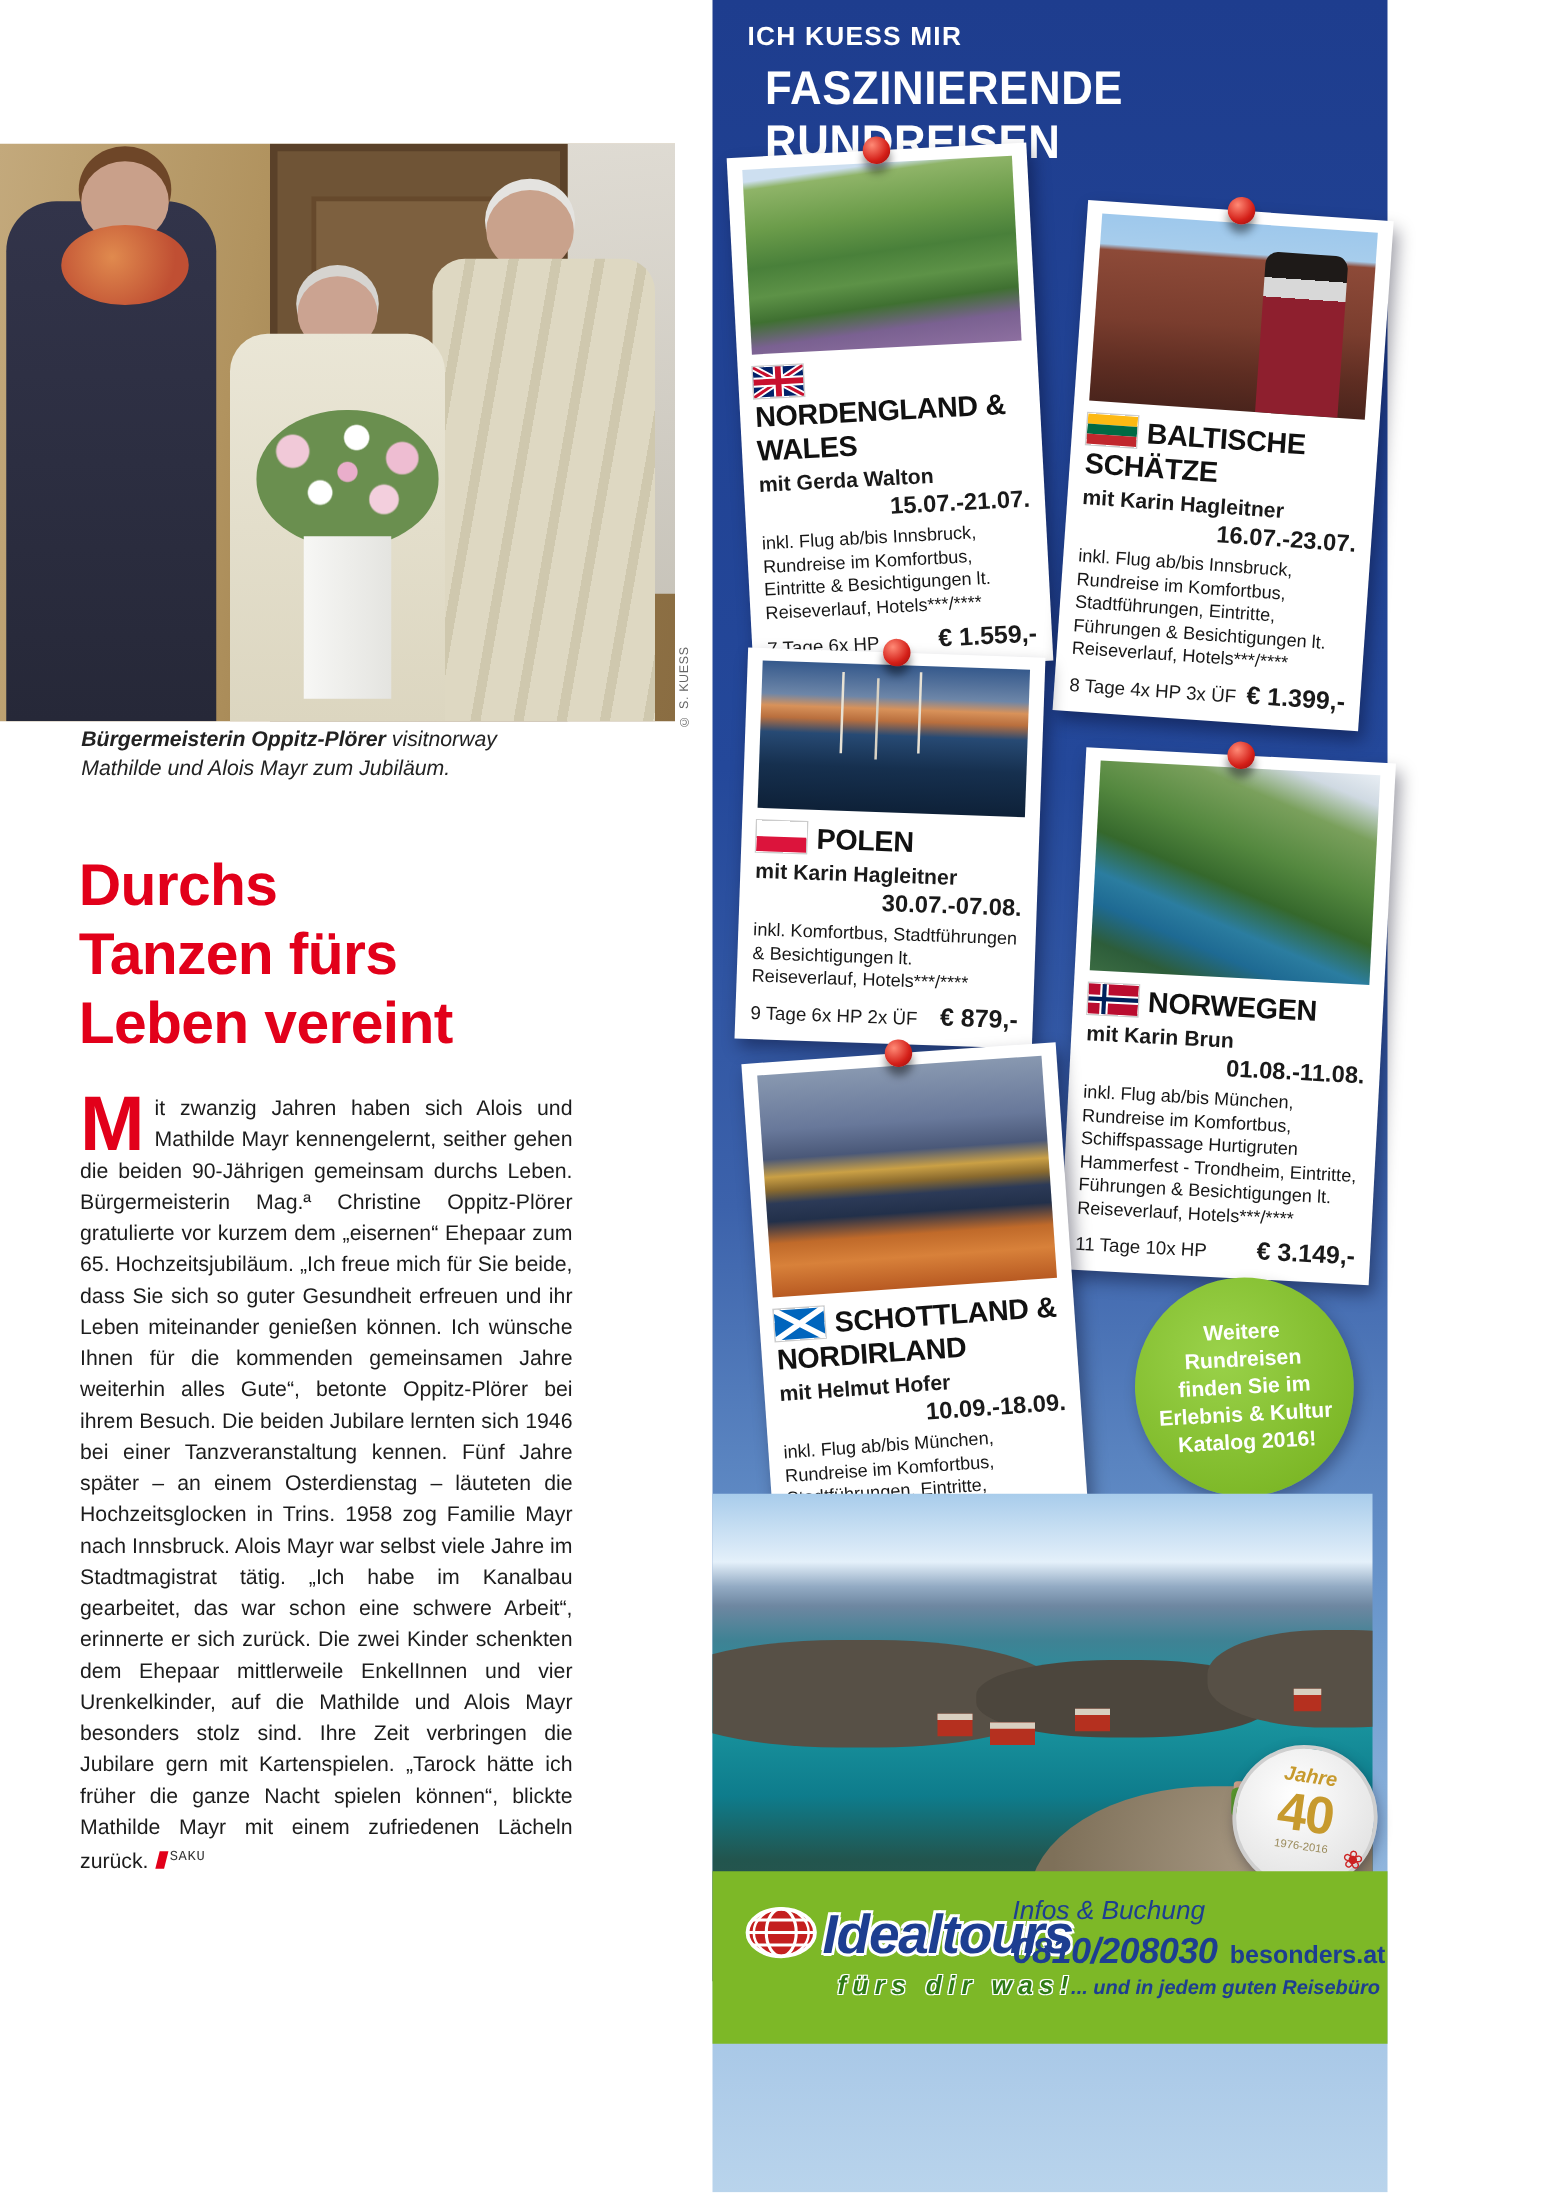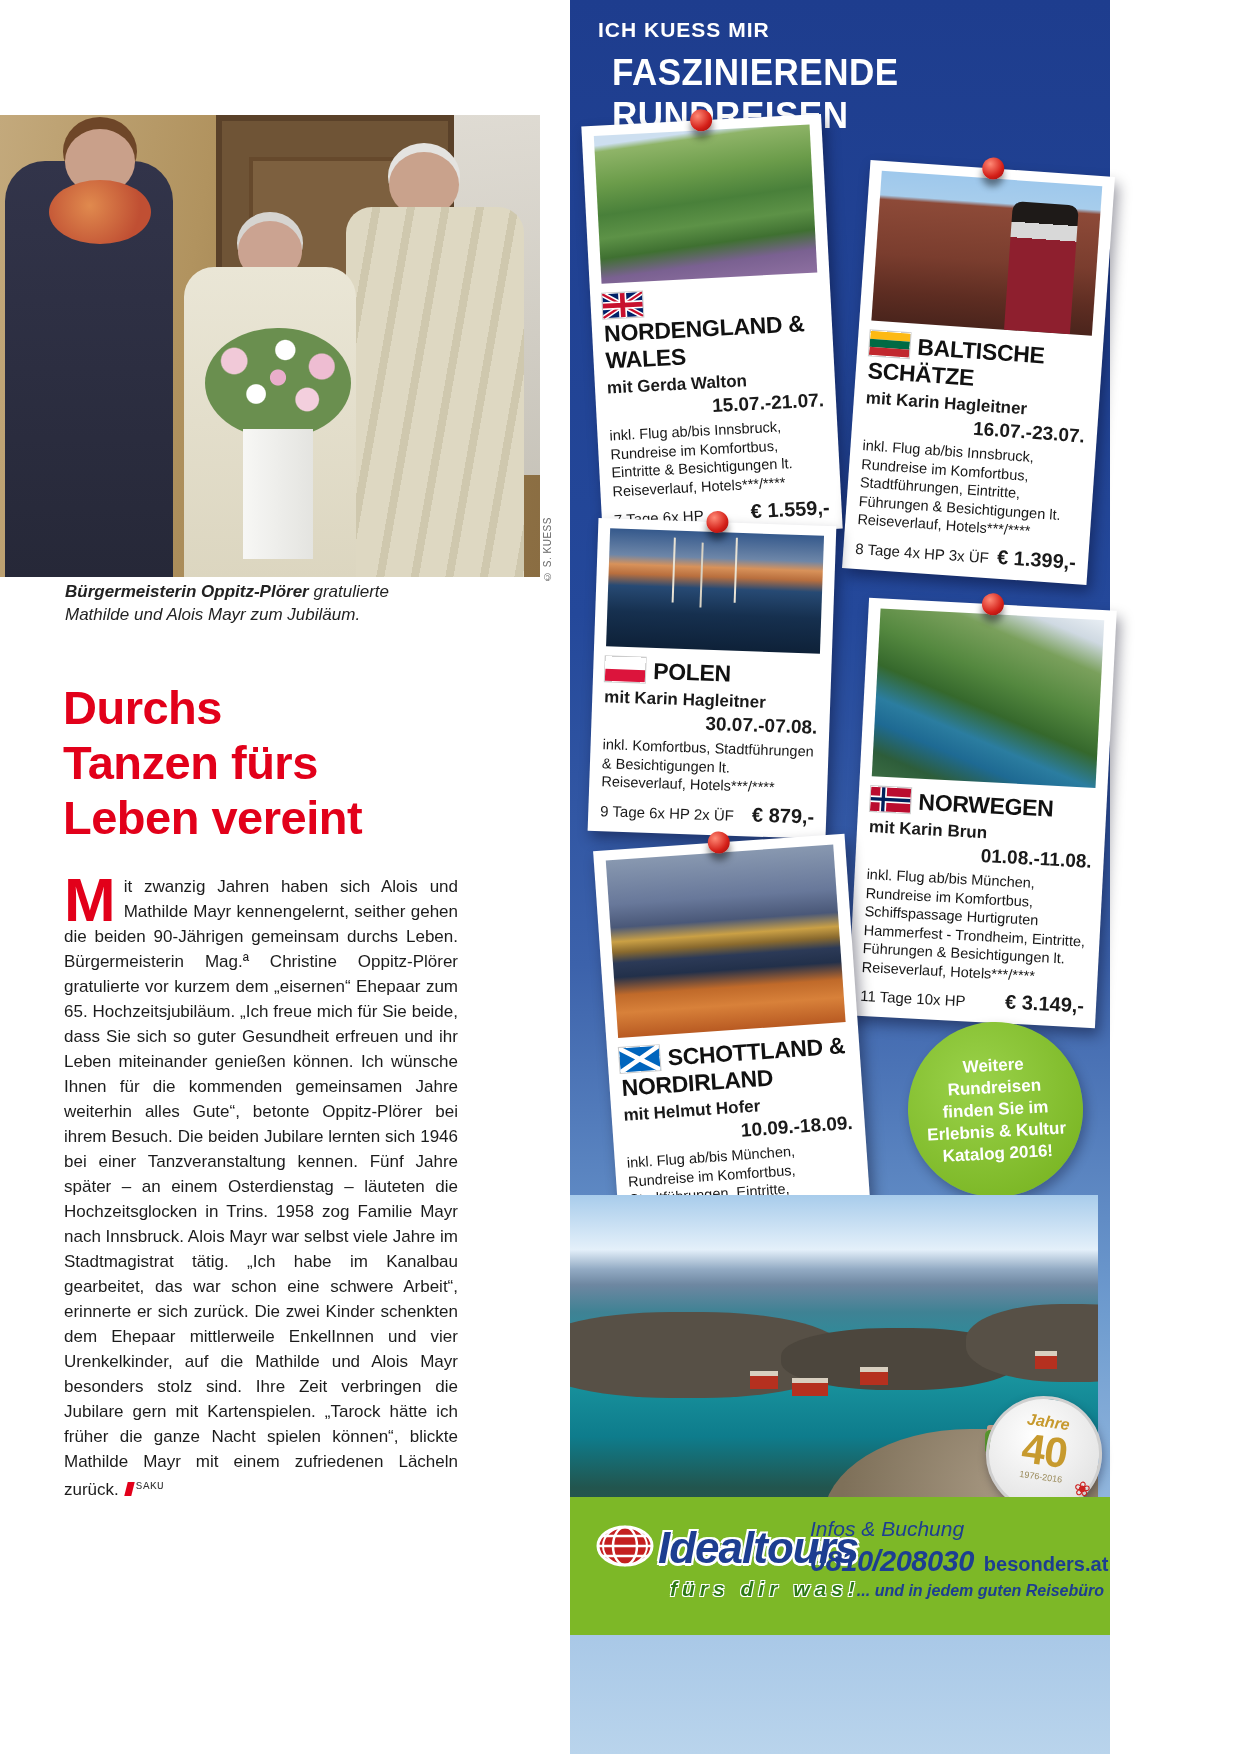--- a/index.html
+++ b/index.html
@@ -166,21 +166,21 @@
     <div class="ap-woman"></div>
     <div class="ap-woman-head"></div>
     <div class="ap-scarf"></div>
     <div class="ap-oma-head"></div>
     <div class="ap-oma-body"></div>
     <div class="ap-flowers"></div>
     <div class="ap-vase"></div>
   </div>
   <div class="photo-credit-left">© S. KUESS</div>
 
-  <p class="caption"><b>Bürgermeisterin Oppitz-Plörer</b><span> gratulierte Mathilde und Alois Mayr zum Jubiläum.</span></p>
+  <p class="caption"><b>Bürgermeisterin Oppitz-Plörer</b><span> visitnorway Mathilde und Alois Mayr zum Jubiläum.</span></p>
 
   <h1 class="headline">Durchs
 Tanzen fürs
 Leben vereint</h1>
 
   <p class="body-text"><span class="dropcap">M</span><span>it zwanzig Jahren haben sich Alois und Mathilde Mayr kennengelernt, seither gehen die beiden 90-Jährigen gemeinsam durchs Leben. Bürgermeisterin Mag.ª Christine Oppitz-Plörer gratulierte vor kurzem dem „eisernen“ Ehepaar zum 65. Hochzeitsjubiläum. „Ich freue mich für Sie beide, dass Sie sich so guter Gesundheit erfreuen und ihr Leben miteinander genießen können. Ich wünsche Ihnen für die kommenden gemeinsamen Jahre weiterhin alles Gute“, betonte Oppitz-Plörer bei ihrem Besuch. Die beiden Jubilare lernten sich 1946 bei einer Tanzveranstaltung kennen. Fünf Jahre später – an einem Osterdienstag – läuteten die Hochzeitsglocken in Trins. 1958 zog Familie Mayr nach Innsbruck. Alois Mayr war selbst viele Jahre im Stadtmagistrat tätig. „Ich habe im Kanalbau gearbeitet, das war schon eine schwere Arbeit“, erinnerte er sich zurück. Die zwei Kinder schenkten dem Ehepaar mittlerweile EnkelInnen und vier Urenkelkinder, auf die Mathilde und Alois Mayr besonders stolz sind. Ihre Zeit verbringen die Jubilare gern mit Kartenspielen. „Tarock hätte ich früher die ganze Nacht spielen können“, blickte Mathilde Mayr mit einem zufriedenen Lächeln zurück.</span><span class="endmark"></span><span class="author">SAKU</span></p>
 
   <div class="ad">
     <div class="ad-kicker">ICH KUESS MIR</div>
     <div class="ad-title">FASZINIERENDE RUNDREISEN</div>

